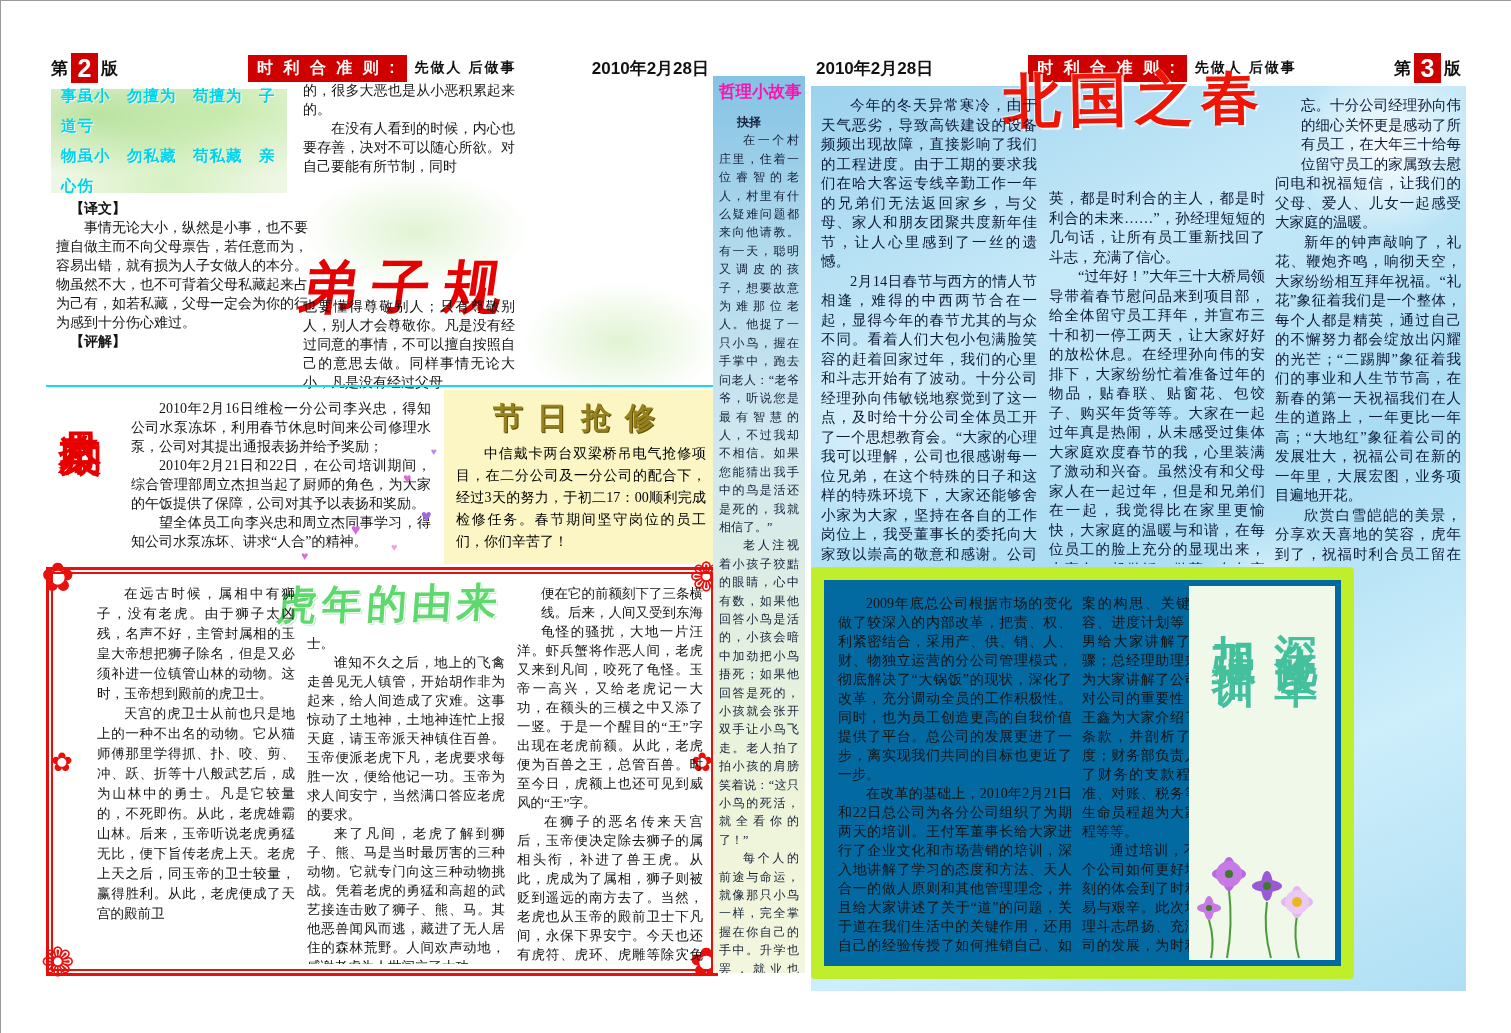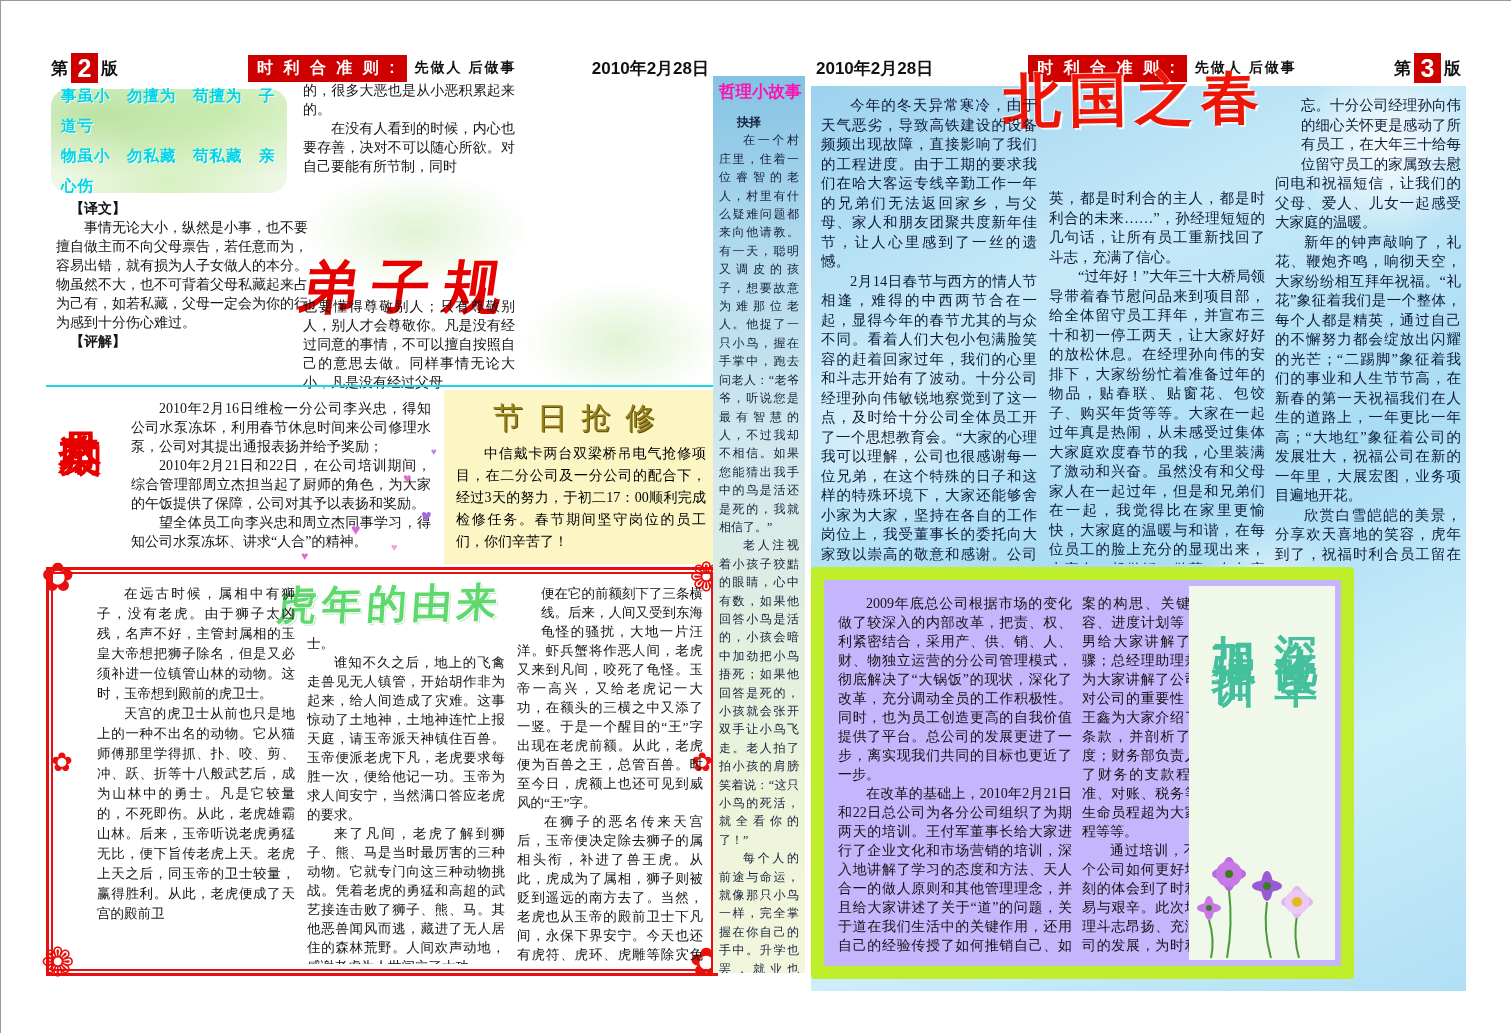--- a/index.html
+++ b/index.html
@@ -21,32 +21,32 @@
   .t145{font-size:14.5px;line-height:19.5px;}
   .t135{font-size:13.5px;line-height:20px;}
   .t13{font-size:13.5px;line-height:19px;}
   .heading{font-weight:bold;text-indent:1em !important;}
   
   .versebox{position:absolute;left:50px;top:88px;width:236px;height:104px;
     background:radial-gradient(ellipse at 20% 25%,rgba(170,220,140,.75),transparent 55%),
                radial-gradient(ellipse at 75% 20%,rgba(190,232,160,.8),transparent 60%),
                radial-gradient(ellipse at 50% 90%,rgba(205,238,180,.7),transparent 65%),
                #eef7e4;
-    display:flex;flex-direction:column;justify-content:center;padding:6px 10px;box-sizing:border-box;border-radius:17px;}
+    display:flex;flex-direction:column;justify-content:center;padding:6px 10px;box-sizing:border-box;}
   .versebox div{color:#00d4ea;font-weight:bold;font-size:15.5px;letter-spacing:1px;line-height:30px;
     text-shadow:1px 1px 0 rgba(255,255,255,.8);font-family:"Liberation Sans",sans-serif;}
   .leafblob{position:absolute;background:radial-gradient(ellipse,rgba(196,232,168,.5),transparent 70%);}
   .dizigui{position:absolute;left:296px;top:258px;width:222px;text-align:center;color:#e60000;
     font-weight:bold;font-size:58px;letter-spacing:14px;transform:skewX(-8deg);line-height:1;}
   .cyanline{position:absolute;left:45px;top:384px;width:672px;height:2px;background:#19d8e8;}
   .monthtitle{position:absolute;left:58px;top:396px;writing-mode:vertical-rl;color:#e60000;
     font-weight:bold;font-size:43px;line-height:1;letter-spacing:1px;}
   .holiday{position:absolute;left:443px;top:389px;width:274px;height:174px;background:#fbf6c4;
     box-sizing:border-box;padding:6px 12px;overflow:hidden;}
-  .holiday .htitle{text-align:center;font-weight:normal;font-size:30px;letter-spacing:14px;color:#96801f;
+  .holiday .htitle{text-align:center;font-weight:bold;font-size:30px;letter-spacing:14px;color:#96801f;
     text-shadow:1px 1px 0 #5f4f00;margin:2px 0 4px 0;}
   .heart{position:absolute;font-size:14px;}
   .tiger{position:absolute;left:45px;top:566px;width:672px;height:409px;box-sizing:border-box;
     border:3px solid #e8100c;box-shadow:inset 0 0 0 2px #fff,inset 0 0 0 4px #e8100c;background:#fff;}
   .tigertitle{position:absolute;left:228px;top:6px;width:270px;color:#5fd96e;font-weight:bold;
     font-size:40px;letter-spacing:5px;transform:skewX(-5deg) rotate(-1deg);
     text-shadow:1px 1px 0 #ffffff,2px 2px 0 rgba(90,200,110,.35);white-space:nowrap;}
   .ornament{position:absolute;color:#e8100c;font-size:40px;line-height:1;}
   .ornament.small{font-size:26px;}
   
@@ -62,21 +62,21 @@
     background:
       radial-gradient(circle at 88% 7%,rgba(255,255,255,.9),transparent 9%),
       radial-gradient(circle at 12% 38%,rgba(255,255,255,.55),transparent 12%),
       radial-gradient(circle at 70% 55%,rgba(255,255,255,.5),transparent 10%),
       radial-gradient(circle at 30% 80%,rgba(255,255,255,.45),transparent 12%),
       linear-gradient(155deg,#9cd2ee 0%,#c6e9f8 25%,#a9dcf3 50%,#cdeefb 75%,#b0dff4 100%);}
   .springtitle{position:absolute;left:1002px;top:70px;width:270px;color:#ee1507;font-weight:bold;
     font-size:58px;letter-spacing:8px;line-height:1.0;white-space:nowrap;
     text-shadow:2px 2px 0 rgba(255,255,255,.85),-1px -1px 0 rgba(255,255,255,.7);transform:rotate(-1deg);}
   .greenbox{position:absolute;left:810px;top:566px;width:543px;height:412px;box-sizing:border-box;
-    border:13px solid #bfee2a;background:#c4b5fd;border-radius:4px;}
+    border:13px solid #bfee2a;background:#0369a1;border-radius:4px;}
   .vtitlepanel{position:absolute;right:6px;top:6px;width:146px;height:374px;background:#eff8e9;
     overflow:hidden;}
   .vtitle{position:absolute;right:8px;top:14px;writing-mode:vertical-rl;color:#45c09c;font-weight:bold;
     font-size:43px;line-height:1.45;letter-spacing:10px;text-shadow:1px 1px 0 #fff;}
   .flowers{position:absolute;left:0;bottom:0;}
 </style>
 </head>
 <body>
 
 <div class="sheet">

